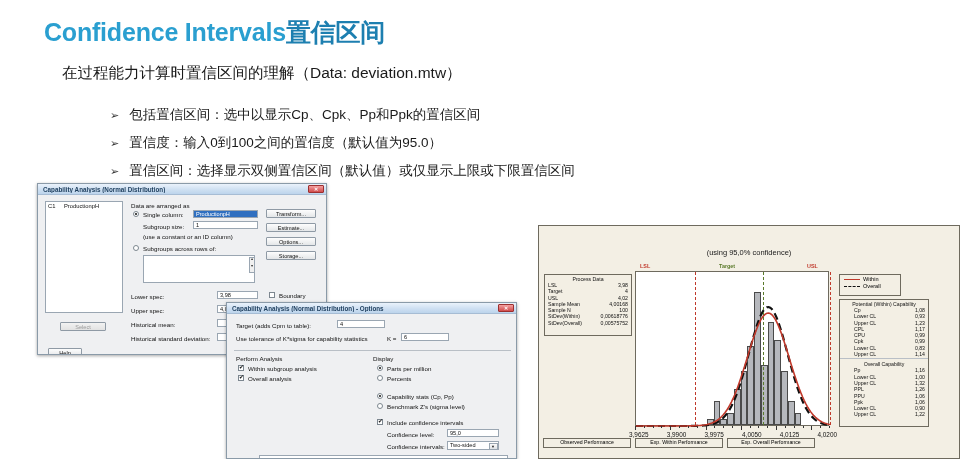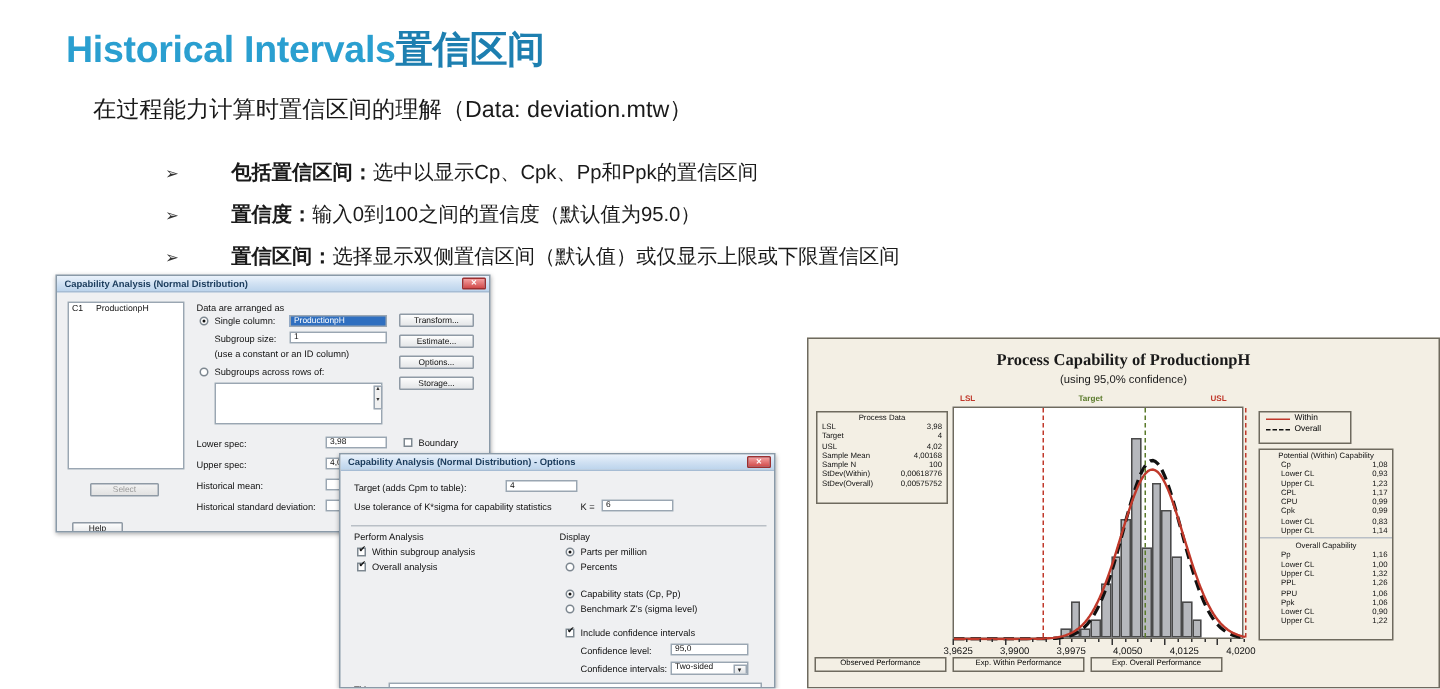--- a/index.html
+++ b/index.html
@@ -26,21 +26,21 @@
   #lead-line {
     position:absolute; left:62px; top:63px;
     font-size:15.5px; color:#1a1a1a; white-space:nowrap;
   }
   .bullet-row {
     position:absolute; left:110px;
     font-size:13.5px; color:#1a1a1a; white-space:nowrap;
     display:flex; align-items:baseline; gap:10px;
   }
   .bullet-mark { color:#333; font-size:11px; }
-  .bullet-strong { font-weight:bold;margin-left:25px; }
+  .bullet-strong { font-weight:normal; }
   #bullet-0 { top:106px; }
   #bullet-1 { top:134px; }
   #bullet-2 { top:162px; }
 
   
   .dlg {
     position:absolute;
     background:#eff0f2;
     border:1px solid #8a9aa8;
     box-shadow:0 1px 3px rgba(0,0,0,.35);
@@ -206,21 +206,21 @@
   .perf {
     background:#f3efe4; border:1px solid #6e6a5e;
     font-size:5.2px; width:88px; padding:0 0 1px 0;
   }
   .perf .ph { text-align:center; line-height:7px; }
 </style>
 </head>
 <body>
 
 <div id="slide-title">
-  <span>Historical Intervals</span><span class="cjk">置信区间</span>
+  <span>Confidence Intervals</span><span class="cjk">置信区间</span>
 </div>
 
 <div id="lead-line">在过程能力计算时置信区间的理解（Data: deviation.mtw）</div>
 
 <div class="bullet-row" id="bullet-0">
   <span class="bullet-mark">➢</span>
   <span><span class="bullet-strong">包括置信区间：</span><span>选中以显示Cp、Cpk、Pp和Ppk的置信区间</span></span>
 </div>
 <div class="bullet-row" id="bullet-1">
   <span class="bullet-mark">➢</span>
@@ -330,21 +330,20 @@
       <span class="combo-arrow">▼</span>
     </div>
 
     <div class="lbl" style="left:9px; top:143px;">Title:</div>
     <div class="fld" style="left:32px; top:141px; width:249px; height:9px;"></div>
   </div>
 </div>
 
 <div id="chart-window">
 
-  <div id="chart-title">Process Capability of ProductionpH</div>
   <div id="chart-subtitle">(using 95,0% confidence)</div>
 
   <div class="panel" id="process-data-panel" style="left:5px; top:48px; width:88px; height:62px;">
     <div class="panel-title">Process Data</div>
     <div id="process-data-rows">
         <div class="kv">
           <span class="k">LSL</span>
           <span class="v">3,98</span>
         </div>
         <div class="kv">

